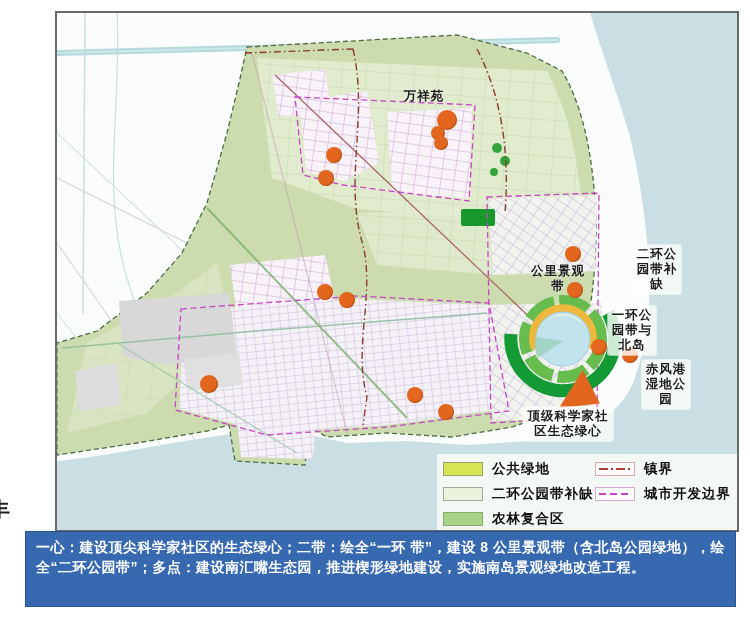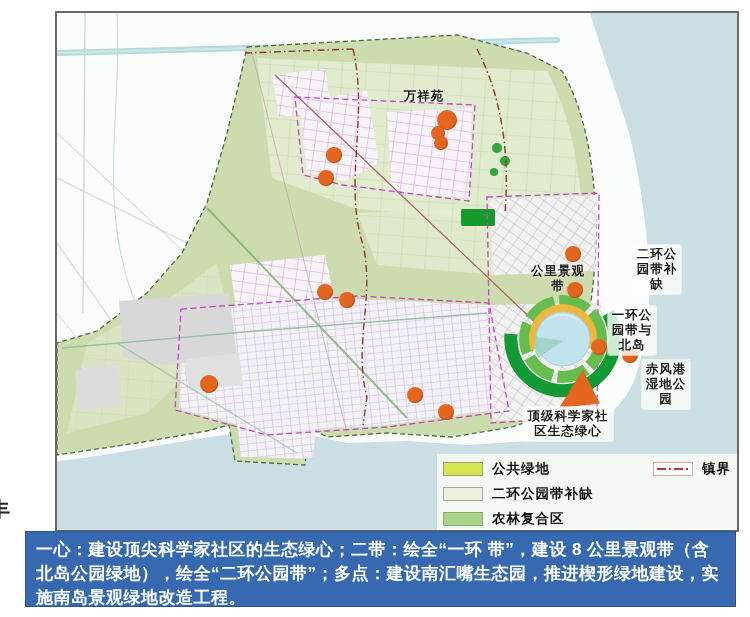--- a/index.html
+++ b/index.html
@@ -48,21 +48,21 @@
   }
   .sw.line{border-color:#dfa7a7;}
   .ln{display:block;width:32px;height:2px;}
   .ln.dashdot{background:repeating-linear-gradient(90deg,currentColor 0 9px,transparent 9px 12px,currentColor 12px 14px,transparent 14px 17px);}
   .ln.dash{background:repeating-linear-gradient(90deg,currentColor 0 7px,transparent 7px 11px);}
   .lg-label{font-size:13.5px;font-weight:bold;color:#101010;letter-spacing:1px;white-space:nowrap;}
   
   .caption{
     position:absolute;left:25px;top:531px;width:711px;height:76px;box-sizing:border-box;
     background:var(--caption-bg,#3769b0);border:1px solid #2c548c;
-    color:#ffffff;font-weight:bold;font-size:17px;line-height:1.42;
+    color:#ffffff;font-weight:bold;font-size:14px;line-height:1.42;
     padding:6px 10px;letter-spacing:.5px;
   }
   
   .edge-frag{
     position:absolute;left:-10px;top:496px;font-size:20px;font-weight:bold;color:#222;
   }
 </style>
 </head>
 <body>
 
@@ -194,20 +194,26 @@
       <div class="lg-row">
         <span class="sw" style="background: rgb(169, 212, 136); border-color: rgb(136, 171, 108);"></span>
         <span class="lg-label">农林复合区</span>
       </div>
       <div class="lg-row">
         <span class="sw line" style="border-color: rgb(223, 167, 167);">
           <i class="ln dashdot" style="color: rgb(176, 58, 46);"></i>
         </span>
         <span class="lg-label">镇界</span>
       </div>
+      <div class="lg-row">
+        <span class="sw line" style="border-color: rgb(220, 166, 220);">
+          <i class="ln dash" style="color: rgb(195, 67, 195);"></i>
+        </span>
+        <span class="lg-label">城市开发边界</span>
+      </div>
     </div>
 </div>
 
 <div class="edge-frag">丰</div>
 
 <div class="caption">
   <span>一心：建设顶尖科学家社区的生态绿心；二带：绘全“一环 带”，建设 8 公里景观带（含北岛公园绿地），绘全“二环公园带”；多点：建设南汇嘴生态园，推进楔形绿地建设，实施南岛景观绿地改造工程。</span>
 </div>
 
 </body></html>

